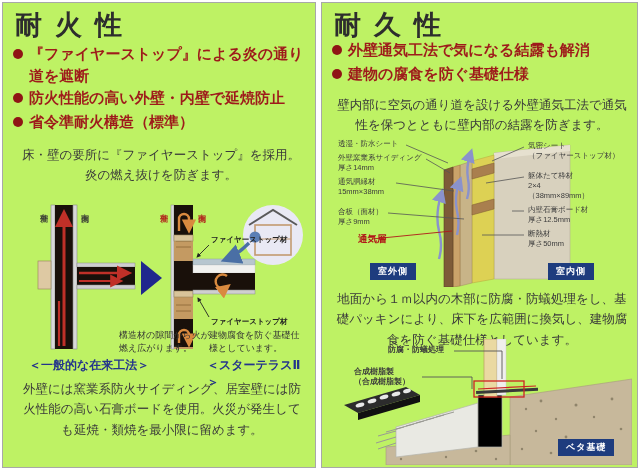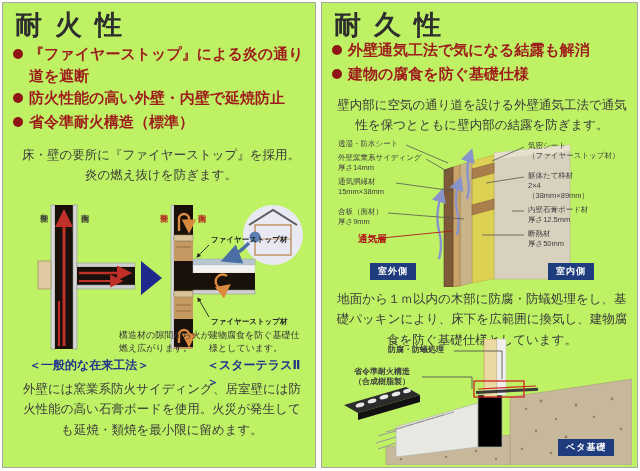--- a/index.html
+++ b/index.html
@@ -273,18 +273,18 @@
           <ellipse cx="81" cy="52" rx="4" ry="2" transform="rotate(-16 81 52)"></ellipse>
         </g>
       </g>
 
       <polyline points="128,12 176,12 176,40" fill="none" stroke="#555" stroke-width="0.9"></polyline>
       <polyline points="96,38 146,38 146,50" fill="none" stroke="#555" stroke-width="0.9"></polyline>
     </svg>
 
     <div class="wlabel" style="left:62px;top:6px;font-weight:bold;font-size:8px;">防腐・防蟻処理</div>
     <div class="wlabel" style="left:28px;top:28px;font-weight:bold;font-size:8px;">
-      <span>省令準耐火構造</span>
+      <span>合成樹脂製</span>
       <span class="sub">（合成樹脂製）</span>
     </div>
     <div class="badge" style="left:232px;top:100px;">ベタ基礎</div>
   </div>
 </div>
 
 </body></html>

